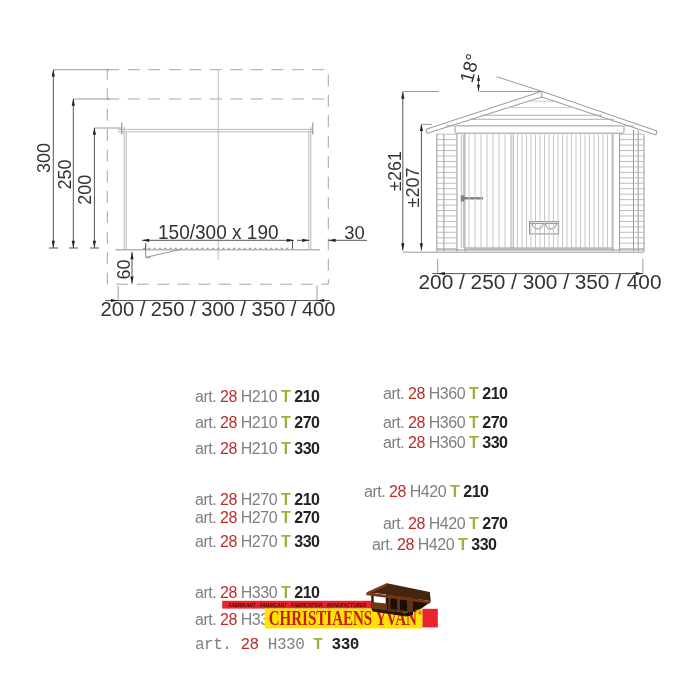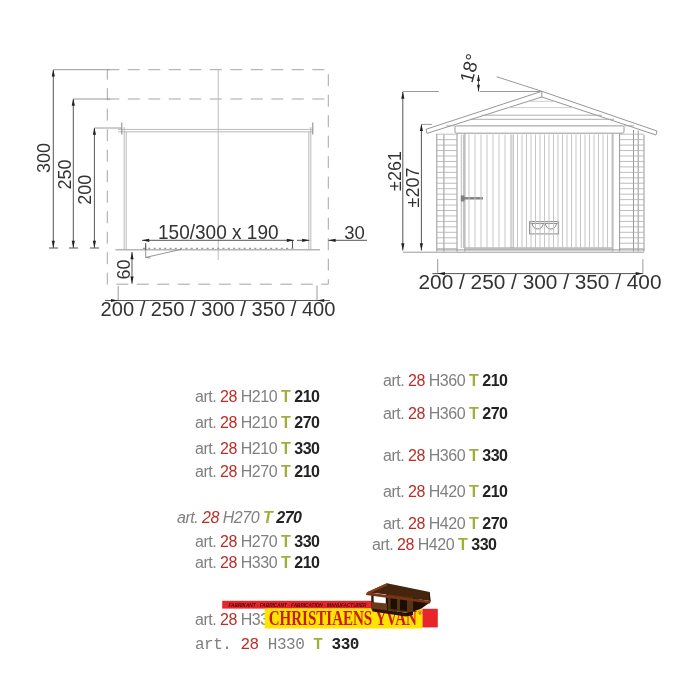--- a/index.html
+++ b/index.html
@@ -265,31 +265,31 @@
   </g>
   <g fill="#222" stroke="none">
     <path d="M132 252 L130.4 259.2 L133.6 259.2 Z"></path>
     <path d="M132 283.7 L130.4 276.5 L133.6 276.5 Z"></path>
   </g>
 </svg>
 
 <div class="row" style="left:174px;top:385px;">art. <span class="r">28</span> H210 <span class="g">T</span> <b class="n">210</b></div>
 <div class="row" style="left:174px;top:411px;text-align:right;">art. <span class="r">28</span> H210 <span class="g">T</span> <b class="n">270</b></div>
 <div class="row" style="left:174px;top:437px;">art. <span class="r">28</span> H210 <span class="g">T</span> <b class="n">330</b></div>
-<div class="row" style="left:174px;top:460px;">art. <span class="r">28</span> H270 <span class="g">T</span> <b class="n">210</b></div>
-<div class="row" style="left:156px;top:506px;font-style:italic;">art. <span class="r">28</span> H270 <span class="g">T</span> <b class="n">270</b></div>
+<div class="row" style="left:174px;top:488px;">art. <span class="r">28</span> H270 <span class="g">T</span> <b class="n">210</b></div>
+<div class="row" style="left:174px;top:506px;">art. <span class="r">28</span> H270 <span class="g">T</span> <b class="n">270</b></div>
 <div class="row" style="left:174px;top:530px;">art. <span class="r">28</span> H270 <span class="g">T</span> <b class="n">330</b></div>
-<div class="row" style="left:174px;top:551px;">art. <span class="r">28</span> H330 <span class="g">T</span> <b class="n">210</b></div>
+<div class="row" style="left:174px;top:581px;">art. <span class="r">28</span> H330 <span class="g">T</span> <b class="n">210</b></div>
 <div class="row" style="left:174px;top:607.5px;">art. <span class="r">28</span> H330 <span class="g">T</span> <b class="n">270</b></div>
 <div class="row" style="left:174px;top:634px;font-family:Liberation Mono, monospace;">art. <span class="r">28</span> H330 <span class="g">T</span> <b class="n">330</b></div>
 
-<div class="row" style="left:362px;top:369px;">art. <span class="r">28</span> H360 <span class="g">T</span> <b class="n">210</b></div>
-<div class="row" style="left:362px;top:402px;">art. <span class="r">28</span> H360 <span class="g">T</span> <b class="n">270</b></div>
-<div class="row" style="left:362px;top:444px;">art. <span class="r">28</span> H360 <span class="g">T</span> <b class="n">330</b></div>
-<div class="row" style="left:362px;top:480px;text-align:center;">art. <span class="r">28</span> H420 <span class="g">T</span> <b class="n">210</b></div>
+<div class="row" style="left:362px;top:382px;">art. <span class="r">28</span> H360 <span class="g">T</span> <b class="n">210</b></div>
+<div class="row" style="left:362px;top:411px;">art. <span class="r">28</span> H360 <span class="g">T</span> <b class="n">270</b></div>
+<div class="row" style="left:362px;top:431px;">art. <span class="r">28</span> H360 <span class="g">T</span> <b class="n">330</b></div>
+<div class="row" style="left:343px;top:480px;text-align:center;">art. <span class="r">28</span> H420 <span class="g">T</span> <b class="n">210</b></div>
 <div class="row" style="left:362px;top:512px;">art. <span class="r">28</span> H420 <span class="g">T</span> <b class="n">270</b></div>
 <div class="row" style="left:351px;top:532.5px;">art. <span class="r">28</span> H420 <span class="g">T</span> <b class="n">330</b></div>
 
 <svg class="abs" style="left:0;top:0" width="700" height="700" viewBox="0 0 700 700">
 
   <rect x="222.2" y="600.8" width="151.5" height="7.8" fill="#e8252a"></rect>
   <text x="297.5" y="606.9" font-size="5.2" font-style="italic" font-weight="bold" fill="#40090b" text-anchor="middle" textLength="138" lengthAdjust="spacingAndGlyphs" font-family="Liberation Sans, sans-serif">FABRIKANT - FABRICANT - FABRICATION - MANUFACTURER</text>
 
   <rect x="264.7" y="608.5" width="157.8" height="20" fill="#ffe400"></rect>
 

